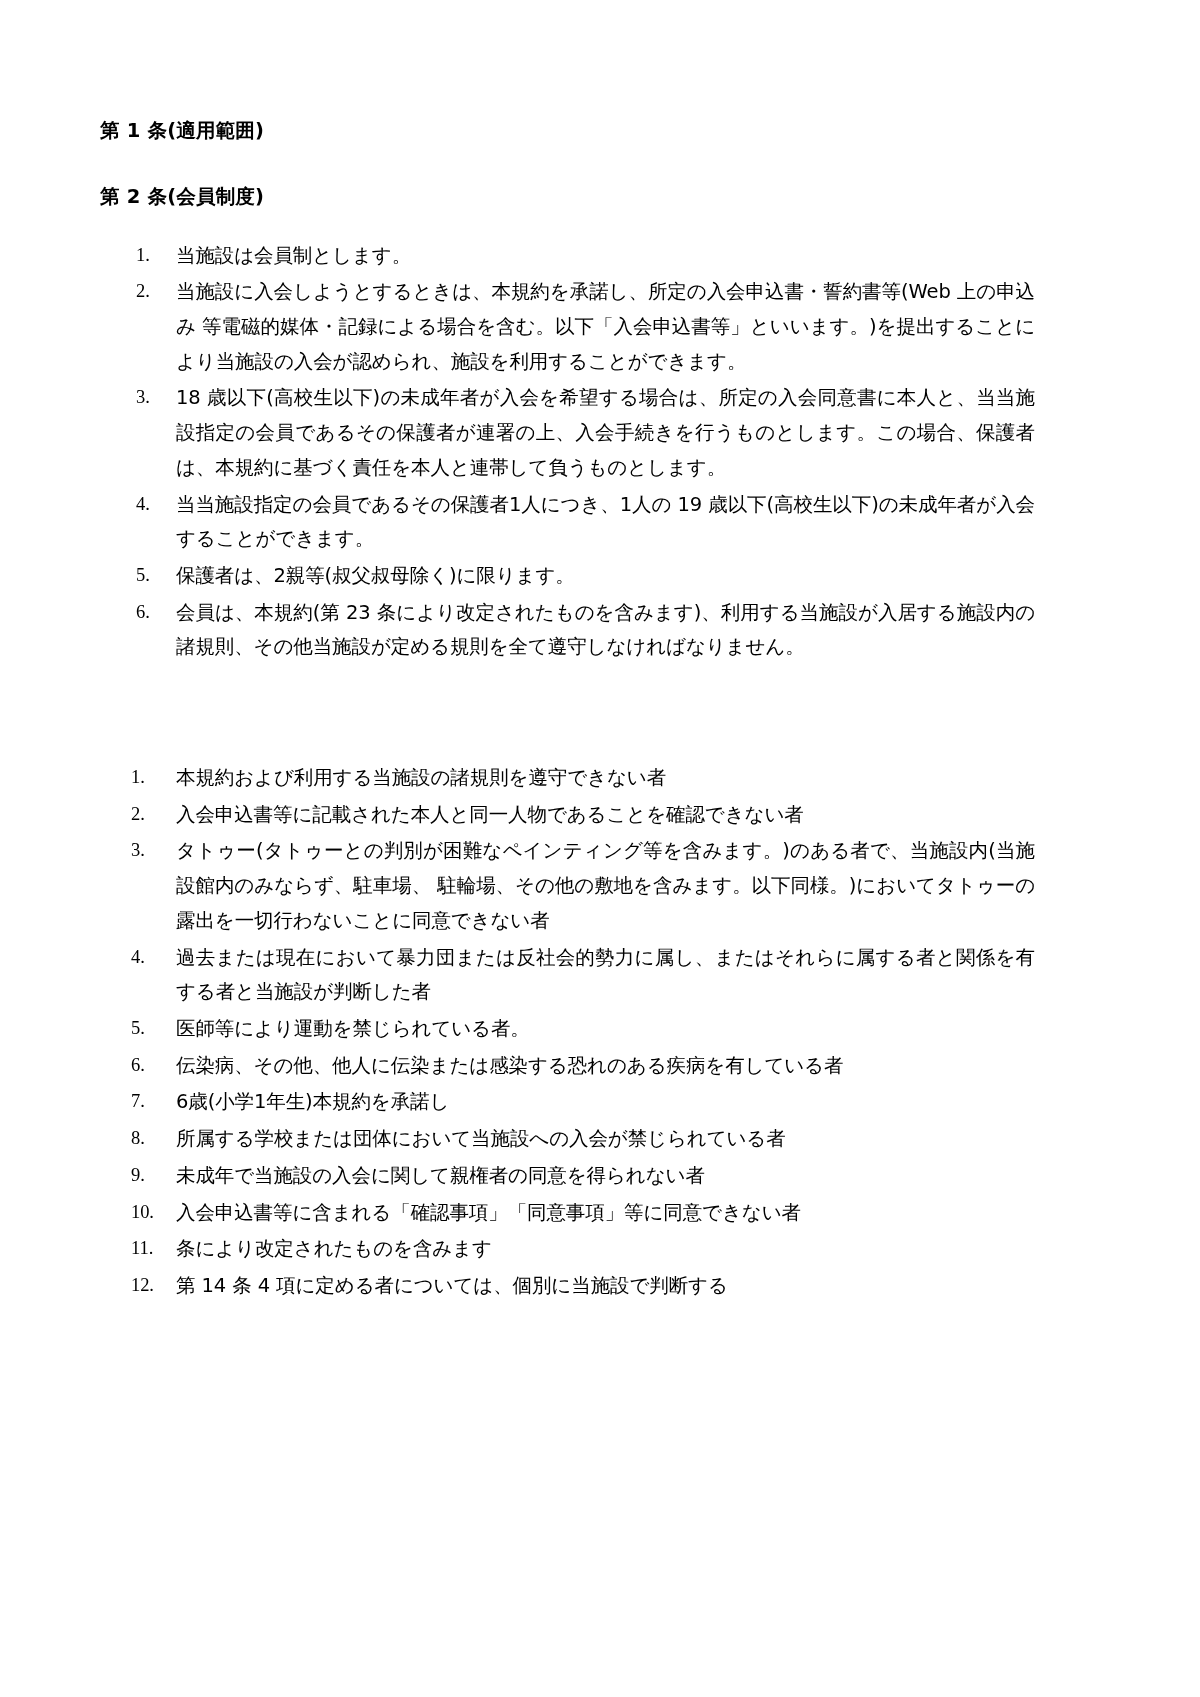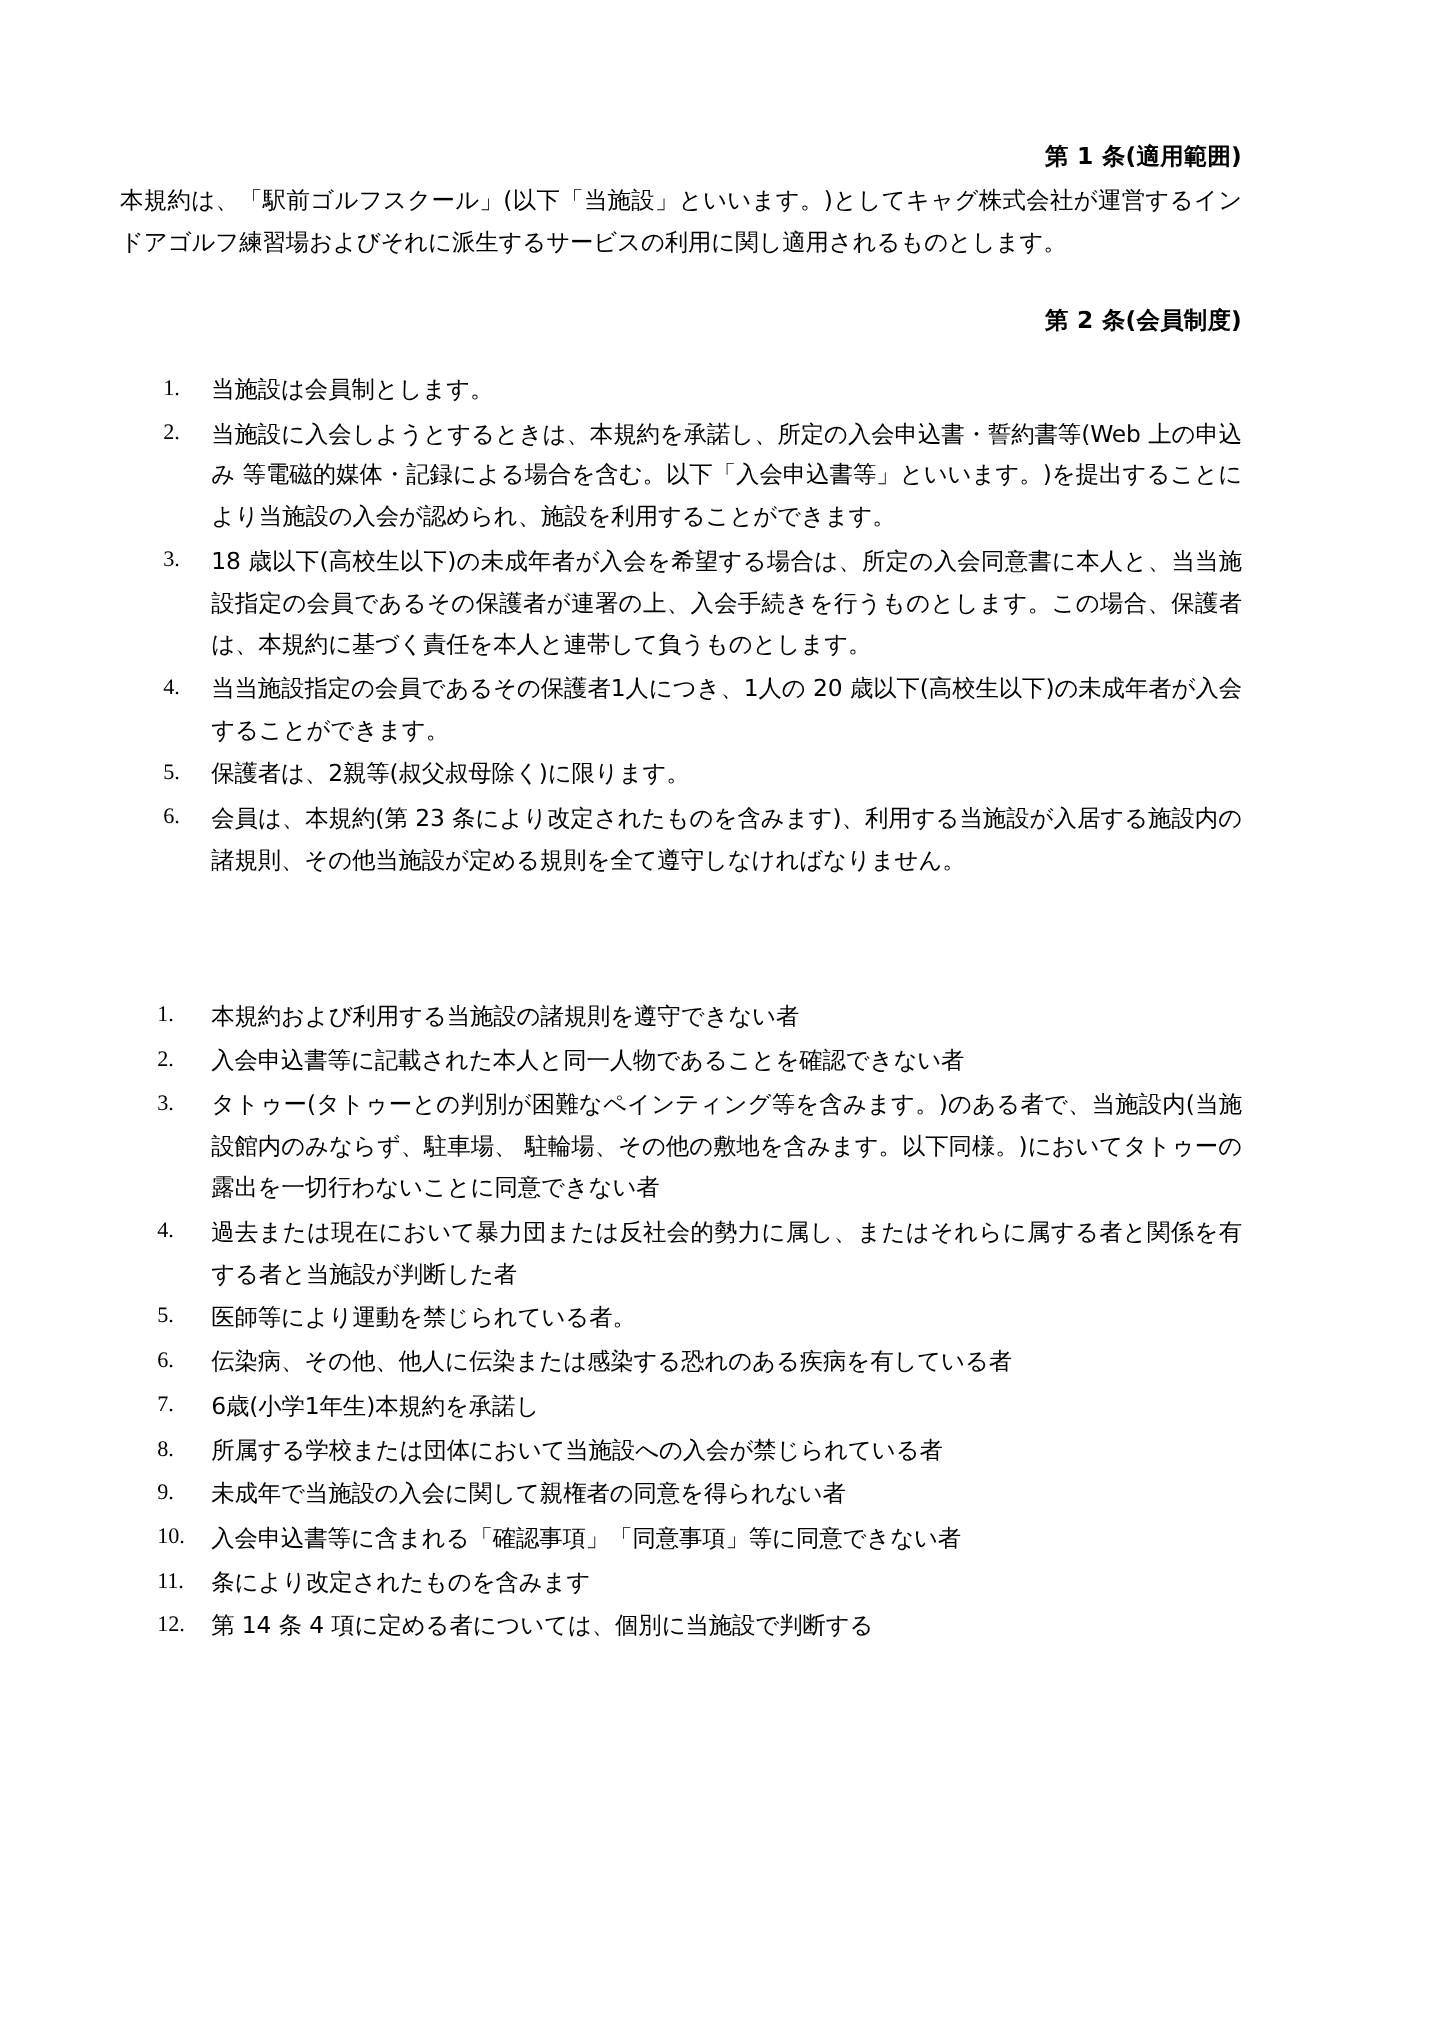--- a/index.html
+++ b/index.html
@@ -26,21 +26,20 @@
 
   
   .article-heading {
     font-family: "DejaVu Sans", "Liberation Sans", sans-serif;
     font-weight: bold;
     font-size: 19.5px;
     line-height: 1.35;
     letter-spacing: 0.2px;
     margin: 0 0 6px 0;
     white-space: nowrap;
-    text-align: right;
   }
 
   
   .para {
     font-family: "DejaVu Sans", "Liberation Sans", sans-serif;
     font-size: 19.5px;
     line-height: 1.78;
     letter-spacing: -0.1px;
     margin: 0;
     text-align: justify;
@@ -86,35 +85,34 @@
   .gap-xl { height: 72px; }
 </style>
 </head>
 <body>
 
 <div class="page">
   <div class="doc-body">
 
     <section>
       <h2 class="article-heading">第 1 条(適用範囲)</h2>
-      <p class="para">本規約は、「駅前ゴルフスクール」(以下「当施設」といいます。)としてキャグ株式会社が運営するインドアゴルフ練習場およびそれに派生するサービスの利用に関し適用されるものとします。</p>
     </section>
 
     <div class="gap-md"></div>
 
     <section>
       <h2 class="article-heading">第 2 条(会員制度)</h2>
 
       <div class="gap-sm"></div>
 
       <ol class="numlist">
         <li>当施設は会員制とします。</li>
         <li>当施設に入会しようとするときは、本規約を承諾し、所定の入会申込書・誓約書等(Web 上の申込み 等電磁的媒体・記録による場合を含む。以下「入会申込書等」といいます。)を提出することにより当施設の入会が認められ、施設を利用することができます。</li>
         <li>18 歳以下(高校生以下)の未成年者が入会を希望する場合は、所定の入会同意書に本人と、当当施設指定の会員であるその保護者が連署の上、入会手続きを行うものとします。この場合、保護者は、本規約に基づく責任を本人と連帯して負うものとします。</li>
-        <li>当当施設指定の会員であるその保護者1人につき、1人の 20 歳以下(高校生以下)の未成年者が入会することができます。</li>
+        <li>当当施設指定の会員であるその保護者1人につき、1人の 19 歳以下(高校生以下)の未成年者が入会することができます。</li>
         <li>保護者は、2親等(叔父叔母除く)に限ります。</li>
         <li>会員は、本規約(第 23 条により改定されたものを含みます)、利用する当施設が入居する施設内の諸規則、その他当施設が定める規則を全て遵守しなければなりません。</li>
       </ol>
     </section>
 
     <div class="gap-xl"></div>
 
     <section>
 
       <div class="gap-sm"></div>

